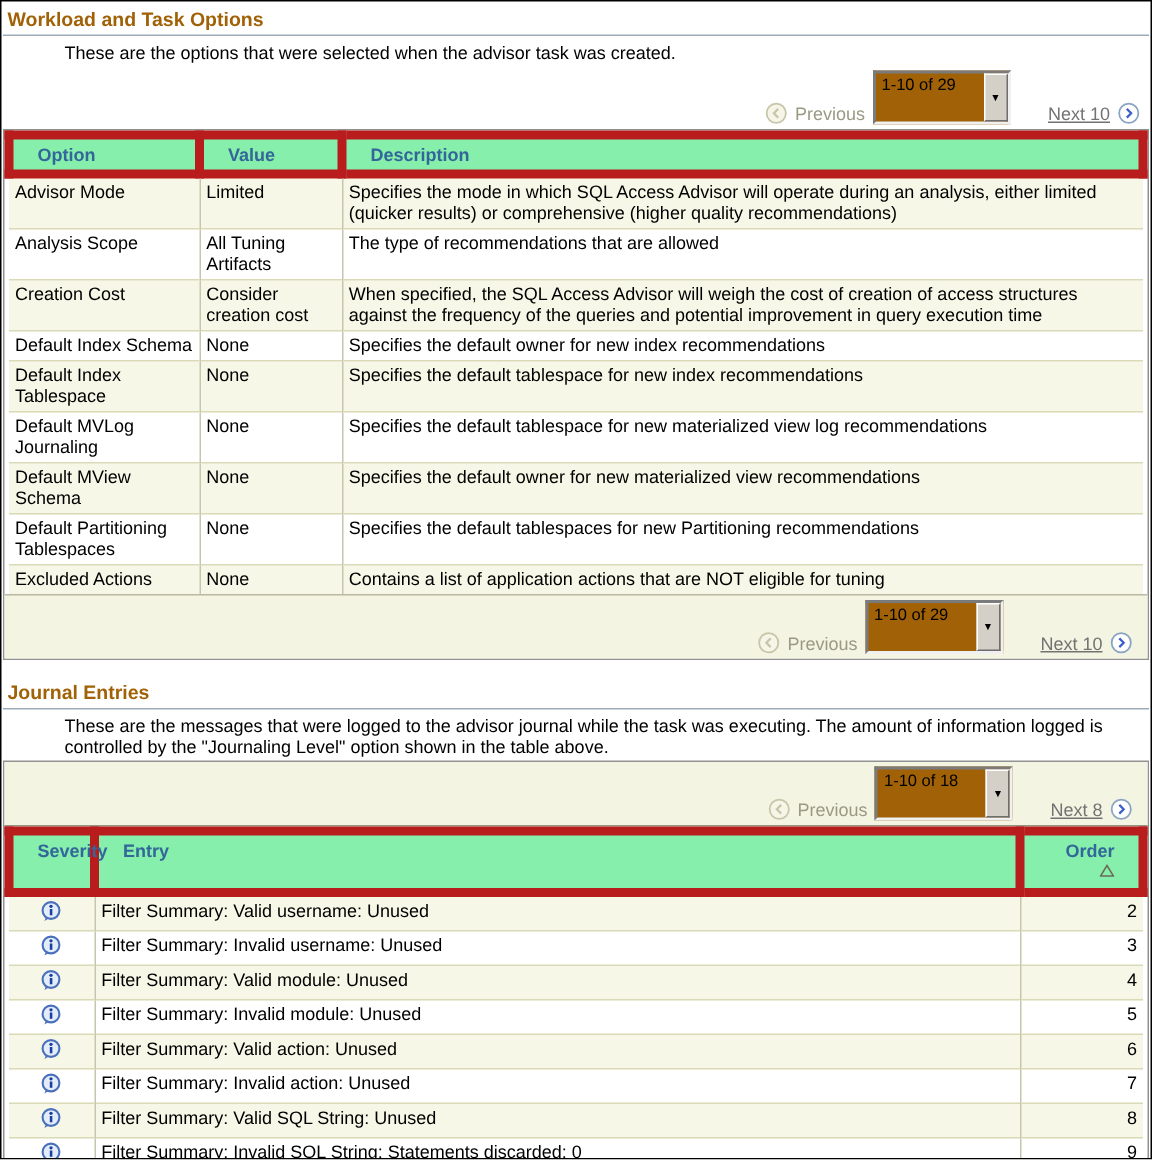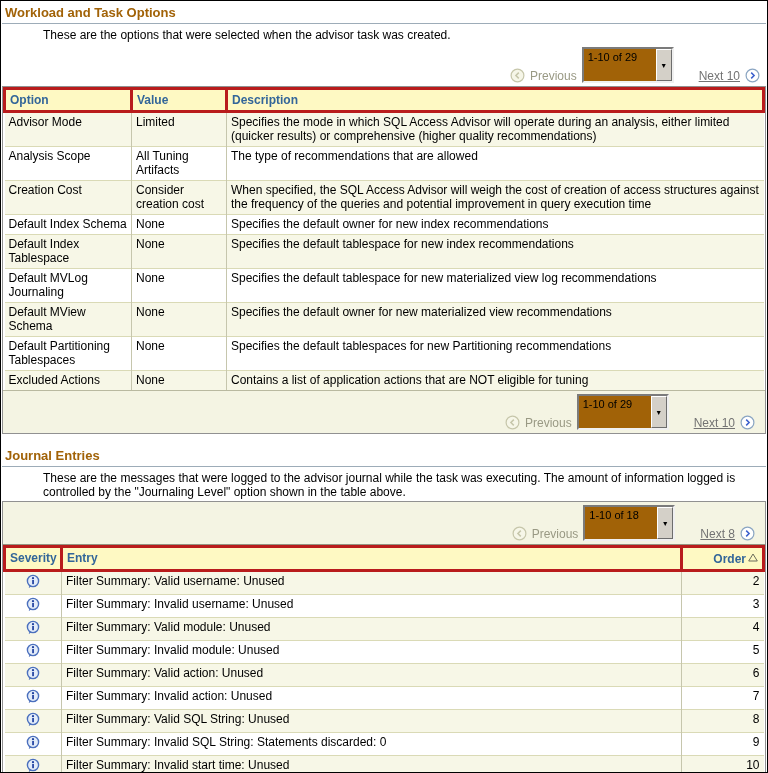--- a/index.html
+++ b/index.html
@@ -29,22 +29,22 @@
   .win-select-value {
     font-size:11px; padding:2px 6px 0 4px; min-width:72px; white-space:nowrap;
   }
   .win-select-btn {
     width:16px; background:#d4d0c8; border:1px solid; border-color:#fff #6d6d6d #6d6d6d #fff;
     font-size:7px; color:#000; display:flex; align-items:center; justify-content:center;
   }
   .tablewrap { border:1px solid #919191; margin:0; }
   table { border-collapse:collapse; width:100%; table-layout:fixed; }
   th {
-    background:#fef9c3; color:#336699; font-size:12px; font-weight:bold;
-    text-align:left; padding:3px 4px; border:3px solid #b91c1c; vertical-align:top;
+    background:#86efac; color:#336699; font-size:12px; font-weight:bold;
+    text-align:left; padding:3px 16px; border:6px solid #b91c1c; vertical-align:top;
   }
   td {
     font-size:12px; padding:2px 4px 3px 4px; vertical-align:top;
     border-right:1px solid #c6c6ad; border-top:1px solid #dadab6;
   }
   td:last-child { border-right:none; }
   tr:nth-child(odd) td { background:#f7f7e7; }
   tr:nth-child(even) td { background:#ffffff; }
   tr:first-child td { border-top:none; }
   .bar {

